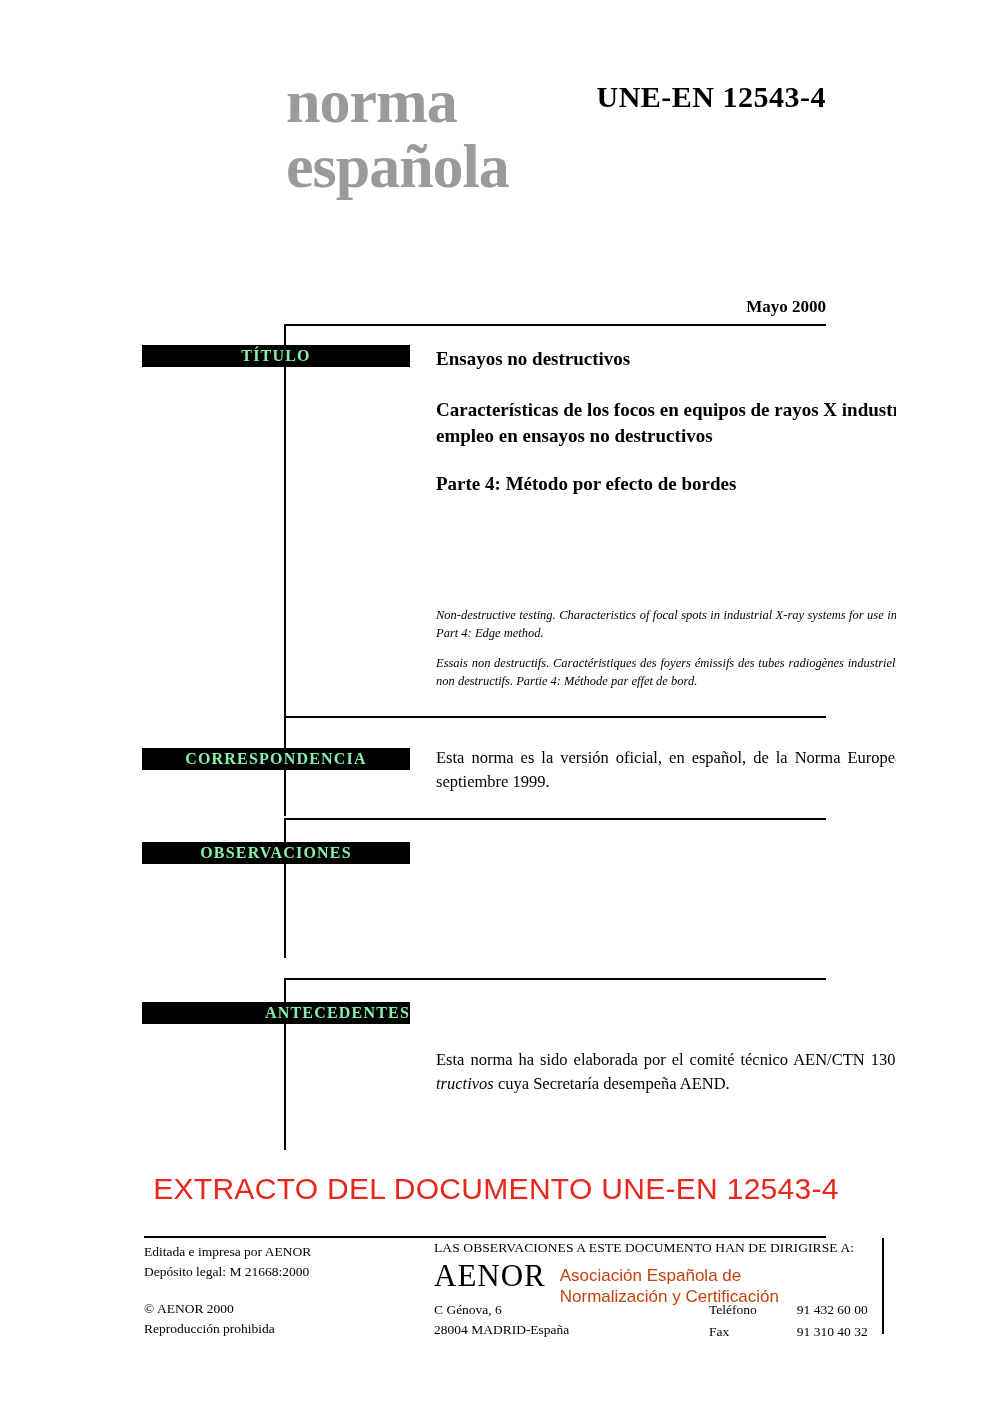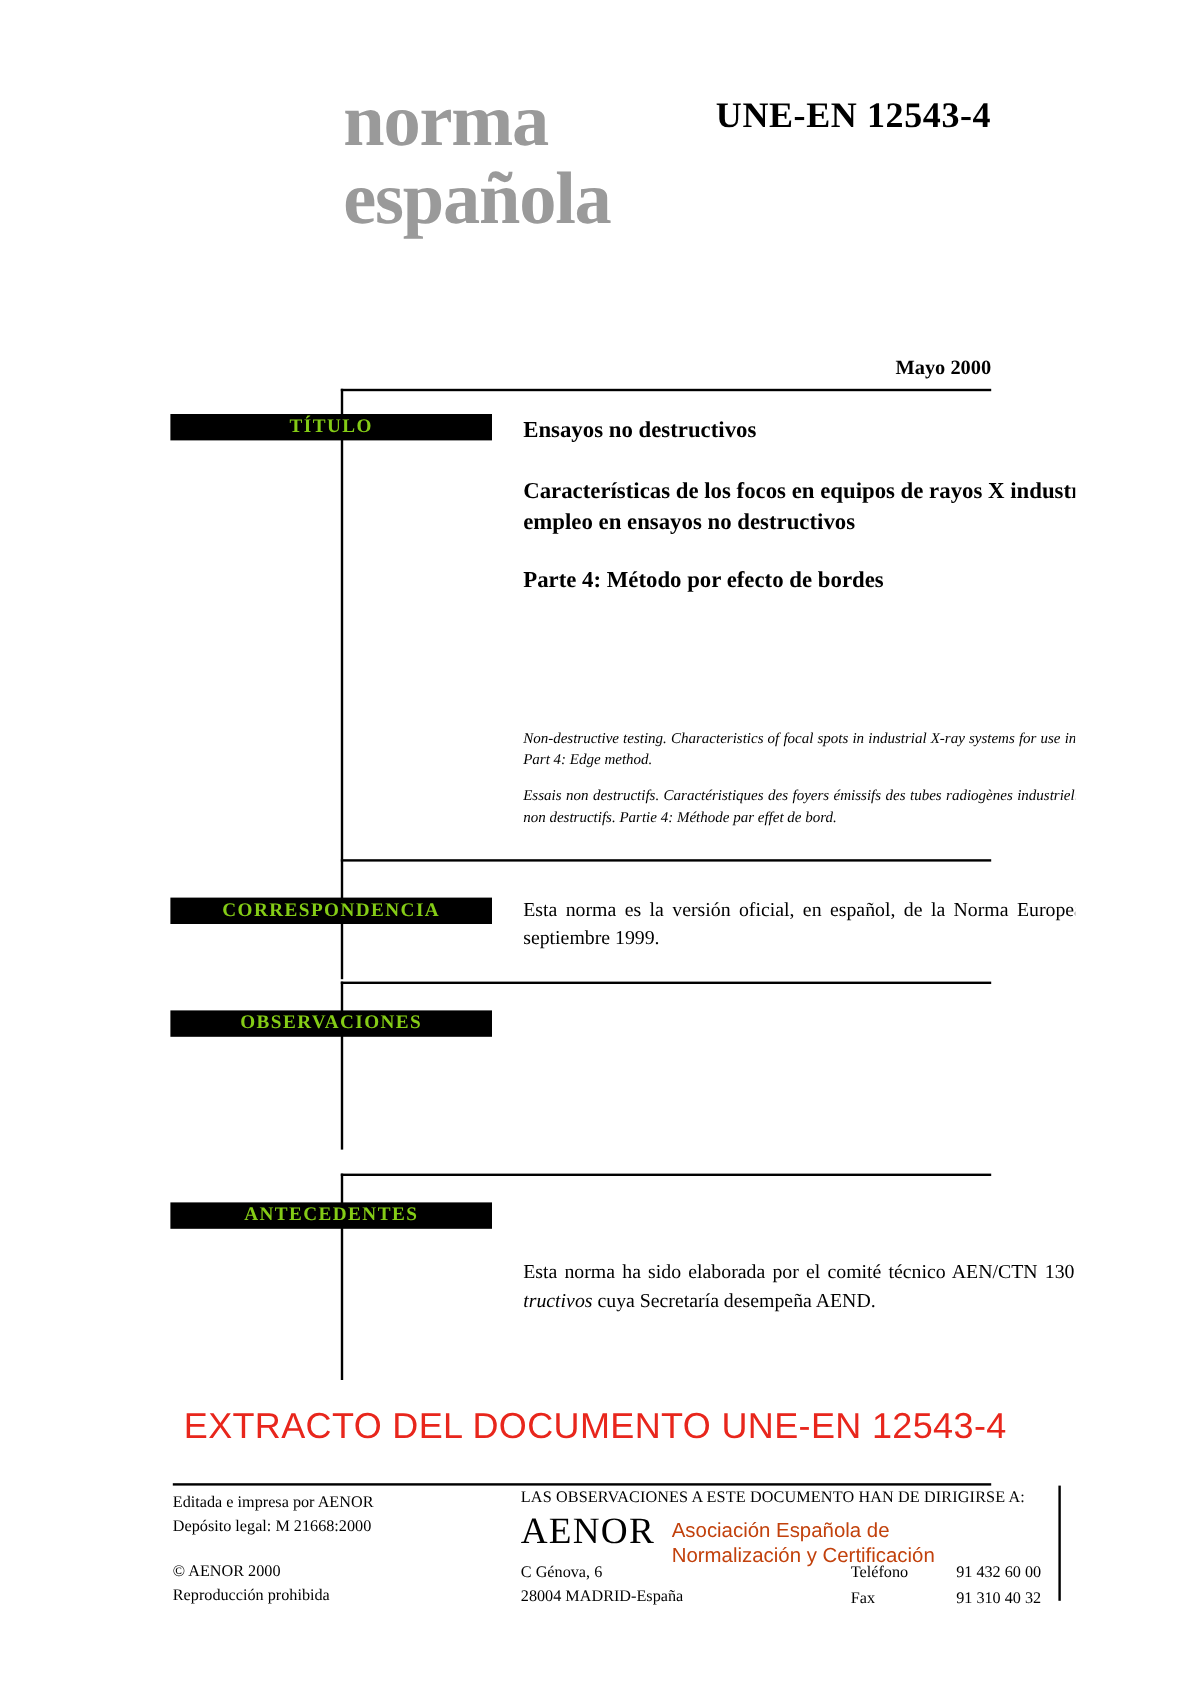--- a/index.html
+++ b/index.html
@@ -70,21 +70,21 @@
     position: absolute;
     left: 188px;
     width: 2px;
     background: #000;
   }
 
   
   .tag {
     position: absolute;
     background: #000000;
-    color: #84cc16;
+    color: #86efac;
     font-weight: bold;
     font-size: 16px;
     letter-spacing: 1.2px;
     text-align: center;
     line-height: 22px;
     height: 22px;
   }
 
   
   .body-text {
@@ -254,21 +254,21 @@
   <div class="hrule" style="top:818px;"></div>
   <div class="vrule" style="top:818px; height:140px;"></div>
 
   <div class="tag" style="left:46px; top:842px; width:268px;text-align:center;">OBSERVACIONES</div>
 
   <div class="body-text" style="left:340px; top:842px; width:580px;"></div>
 
   <div class="hrule" style="top:978px;"></div>
   <div class="vrule" style="top:978px; height:172px;"></div>
 
-  <div class="tag" style="left:46px; top:1002px; width:268px;">ANTECEDENTES</div>
+  <div class="tag" style="left:46px; top:1002px; width:268px;text-align:right;">ANTECEDENTES</div>
 
   <div class="body-text" style="left:340px; top:1000px; width:580px;margin-top:48px;"><span>Esta norma ha sido elaborada por  el comité técnico AEN/CTN 130 </span><i>Ensayos no Des-</i><i>tructivos</i><span> cuya Secretaría desempeña AEND.</span></div>
 
   <div class="extract">EXTRACTO DEL DOCUMENTO UNE-EN 12543-4</div>
 
   <div class="footer-rule-top"></div>
 
   <div class="footer-left">
     <div>Editada e impresa por AENOR</div>
     <div>Depósito legal: M 21668:2000</div>

